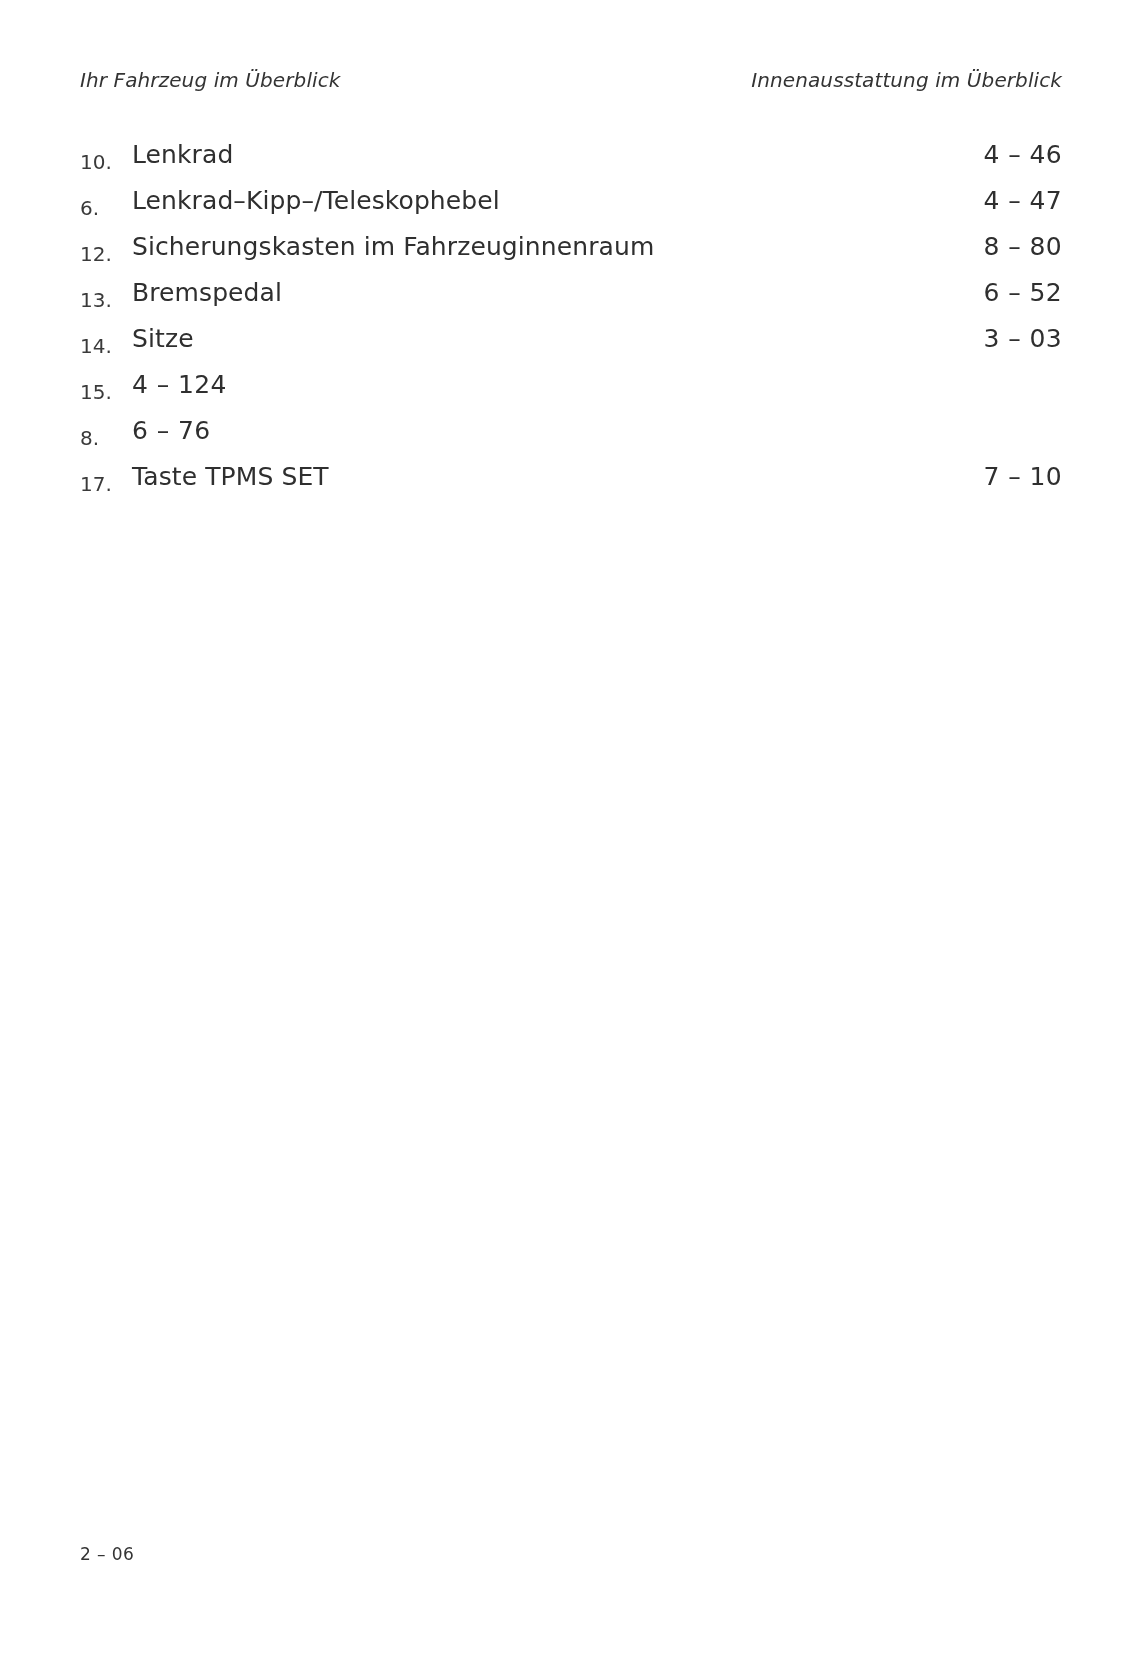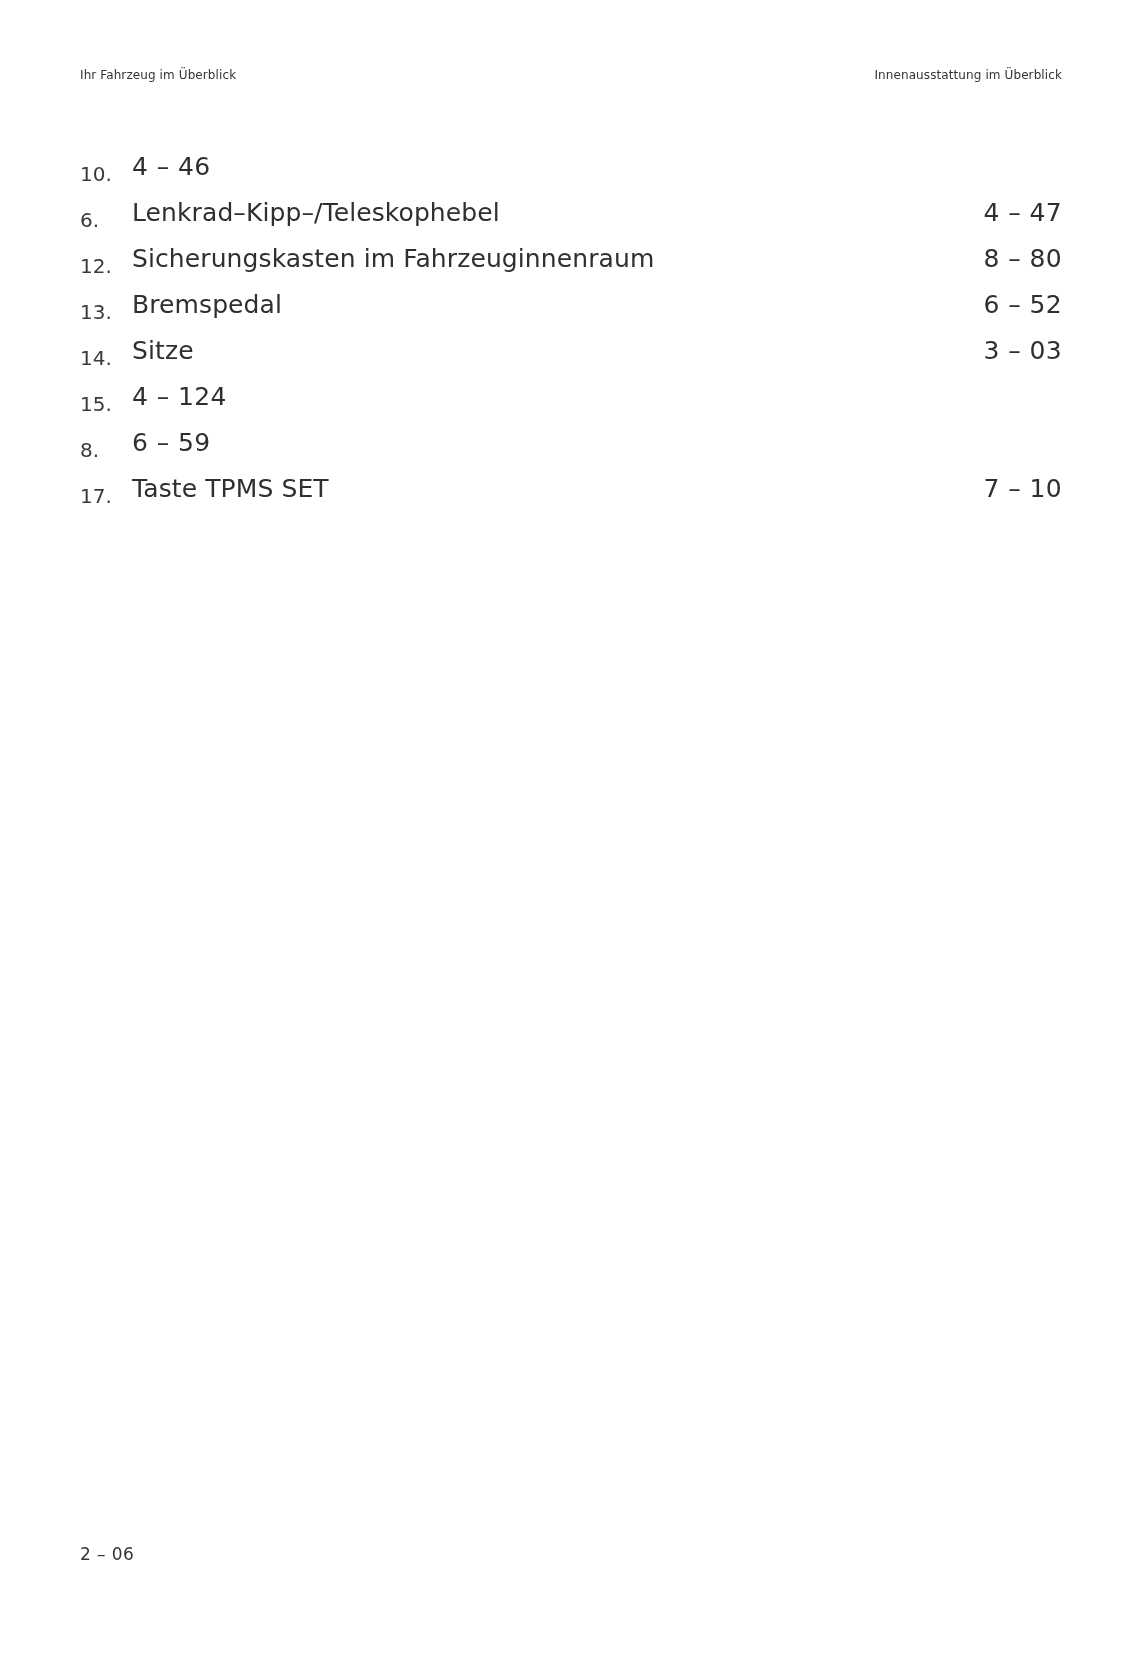--- a/index.html
+++ b/index.html
@@ -23,31 +23,32 @@
 
   
   .header {
     position: absolute;
     top: 68px;
     left: 80px;
     right: 80px;
     display: flex;
     justify-content: space-between;
     align-items: flex-end;
-    font-size: 12px;
+    font-size: 20px;
     color: #343434;
     letter-spacing: 0.1px;
+    font-style: italic;
   }
   .header-left { white-space: nowrap; }
   .header-right { white-space: nowrap; }
 
   
   .toc {
     position: absolute;
-    top: 152px;
+    top: 140px;
     left: 80px;
     right: 80px;
   }
   .toc-row {
     display: flex;
     align-items: baseline;
     height: 46px;
   }
   .toc-num {
     width: 52px;
@@ -92,20 +93,21 @@
 
   <div class="header">
     <div class="header-left">Ihr Fahrzeug im Überblick</div>
     <div class="header-right">Innenausstattung im Überblick</div>
   </div>
 
   <div class="toc">
 
     <div class="toc-row">
       <div class="toc-num">10.</div>
+      <div class="toc-label">Lenkrad</div>
       <div class="toc-page">4 – 46</div>
     </div>
 
     <div class="toc-row">
       <div class="toc-num">6.</div>
       <div class="toc-label">Lenkrad–Kipp–/Teleskophebel</div>
       <div class="toc-page">4 – 47</div>
     </div>
 
     <div class="toc-row">
@@ -126,21 +128,21 @@
       <div class="toc-page">3 – 03</div>
     </div>
 
     <div class="toc-row">
       <div class="toc-num">15.</div>
       <div class="toc-page">4 – 124</div>
     </div>
 
     <div class="toc-row">
       <div class="toc-num">8.</div>
-      <div class="toc-page">6 – 59</div>
+      <div class="toc-page">6 – 76</div>
     </div>
 
     <div class="toc-row">
       <div class="toc-num">17.</div>
       <div class="toc-label">Taste TPMS SET</div>
       <div class="toc-page">7 – 10</div>
     </div>
 
   </div>
 

